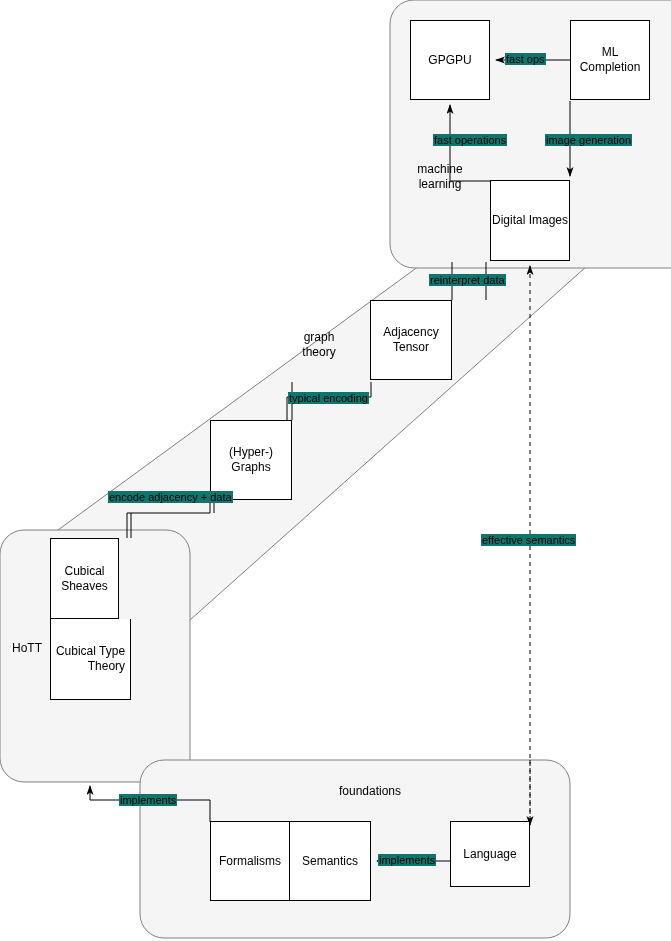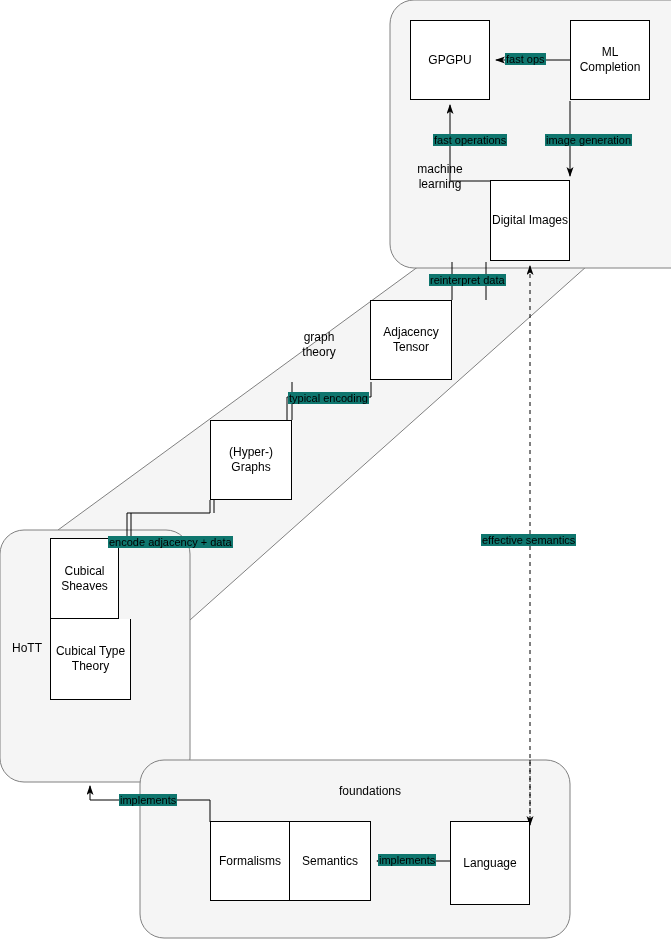--- a/index.html
+++ b/index.html
@@ -165,41 +165,41 @@
 
   <div class="node" style="left:370px; top:300px; width:82px; height:80px; white-space:pre-line;">Adjacency
 Tensor</div>
 
   <div class="node" style="left:210px; top:420px; width:82px; height:80px; white-space:pre-line;">(Hyper-)
 Graphs</div>
 
   <div class="node" style="left:50px; top:538px; width:69px; height:81px; white-space:pre-line;">Cubical
 Sheaves</div>
 
-  <div class="node" style="left:50px; top:619px; width:81px; height:81px; white-space:pre-line; border-top:none;">Cubical Type
+  <div class="node" style="left:50px; top:619px; width:81px; height:81px; white-space:pre-line; border-top:none;text-align:right;">Cubical Type
 Theory</div>
 
 
   <div class="node" style="left:210px; top:821px; width:80px; height:80px;">Formalisms</div>
 
   <div class="node" style="left:290px; top:821px; width:81px; height:80px; border-left:none;">Semantics</div>
 
-  <div class="node" style="left:450px; top:821px; width:80px; height:84px;">Language</div>
+  <div class="node" style="left:450px; top:821px; width:80px; height:66px;">Language</div>
 
   <div class="edge-label" style="left:505px; top:53px;">fast ops</div>
 
   <div class="edge-label" style="left:433px; top:134px;">fast operations</div>
 
   <div class="edge-label" style="left:545px; top:134px;">image generation</div>
 
   <div class="edge-label" style="left:429px; top:274px;">reinterpret data</div>
 
   <div class="edge-label" style="left:288px; top:392px;">typical encoding</div>
 
-  <div class="edge-label" style="left:108px; top:536px;">encode adjacency + data</div>
+  <div class="edge-label" style="left:108px; top:491px;">encode adjacency + data</div>
 
   <div class="edge-label" style="left:119px; top:794px;">implements</div>
 
   <div class="edge-label" style="left:378px; top:854px;">implements</div>
 
   <div class="edge-label" style="left:481px; top:534px;">effective semantics</div>
 
 </div>
 
 </body></html>

